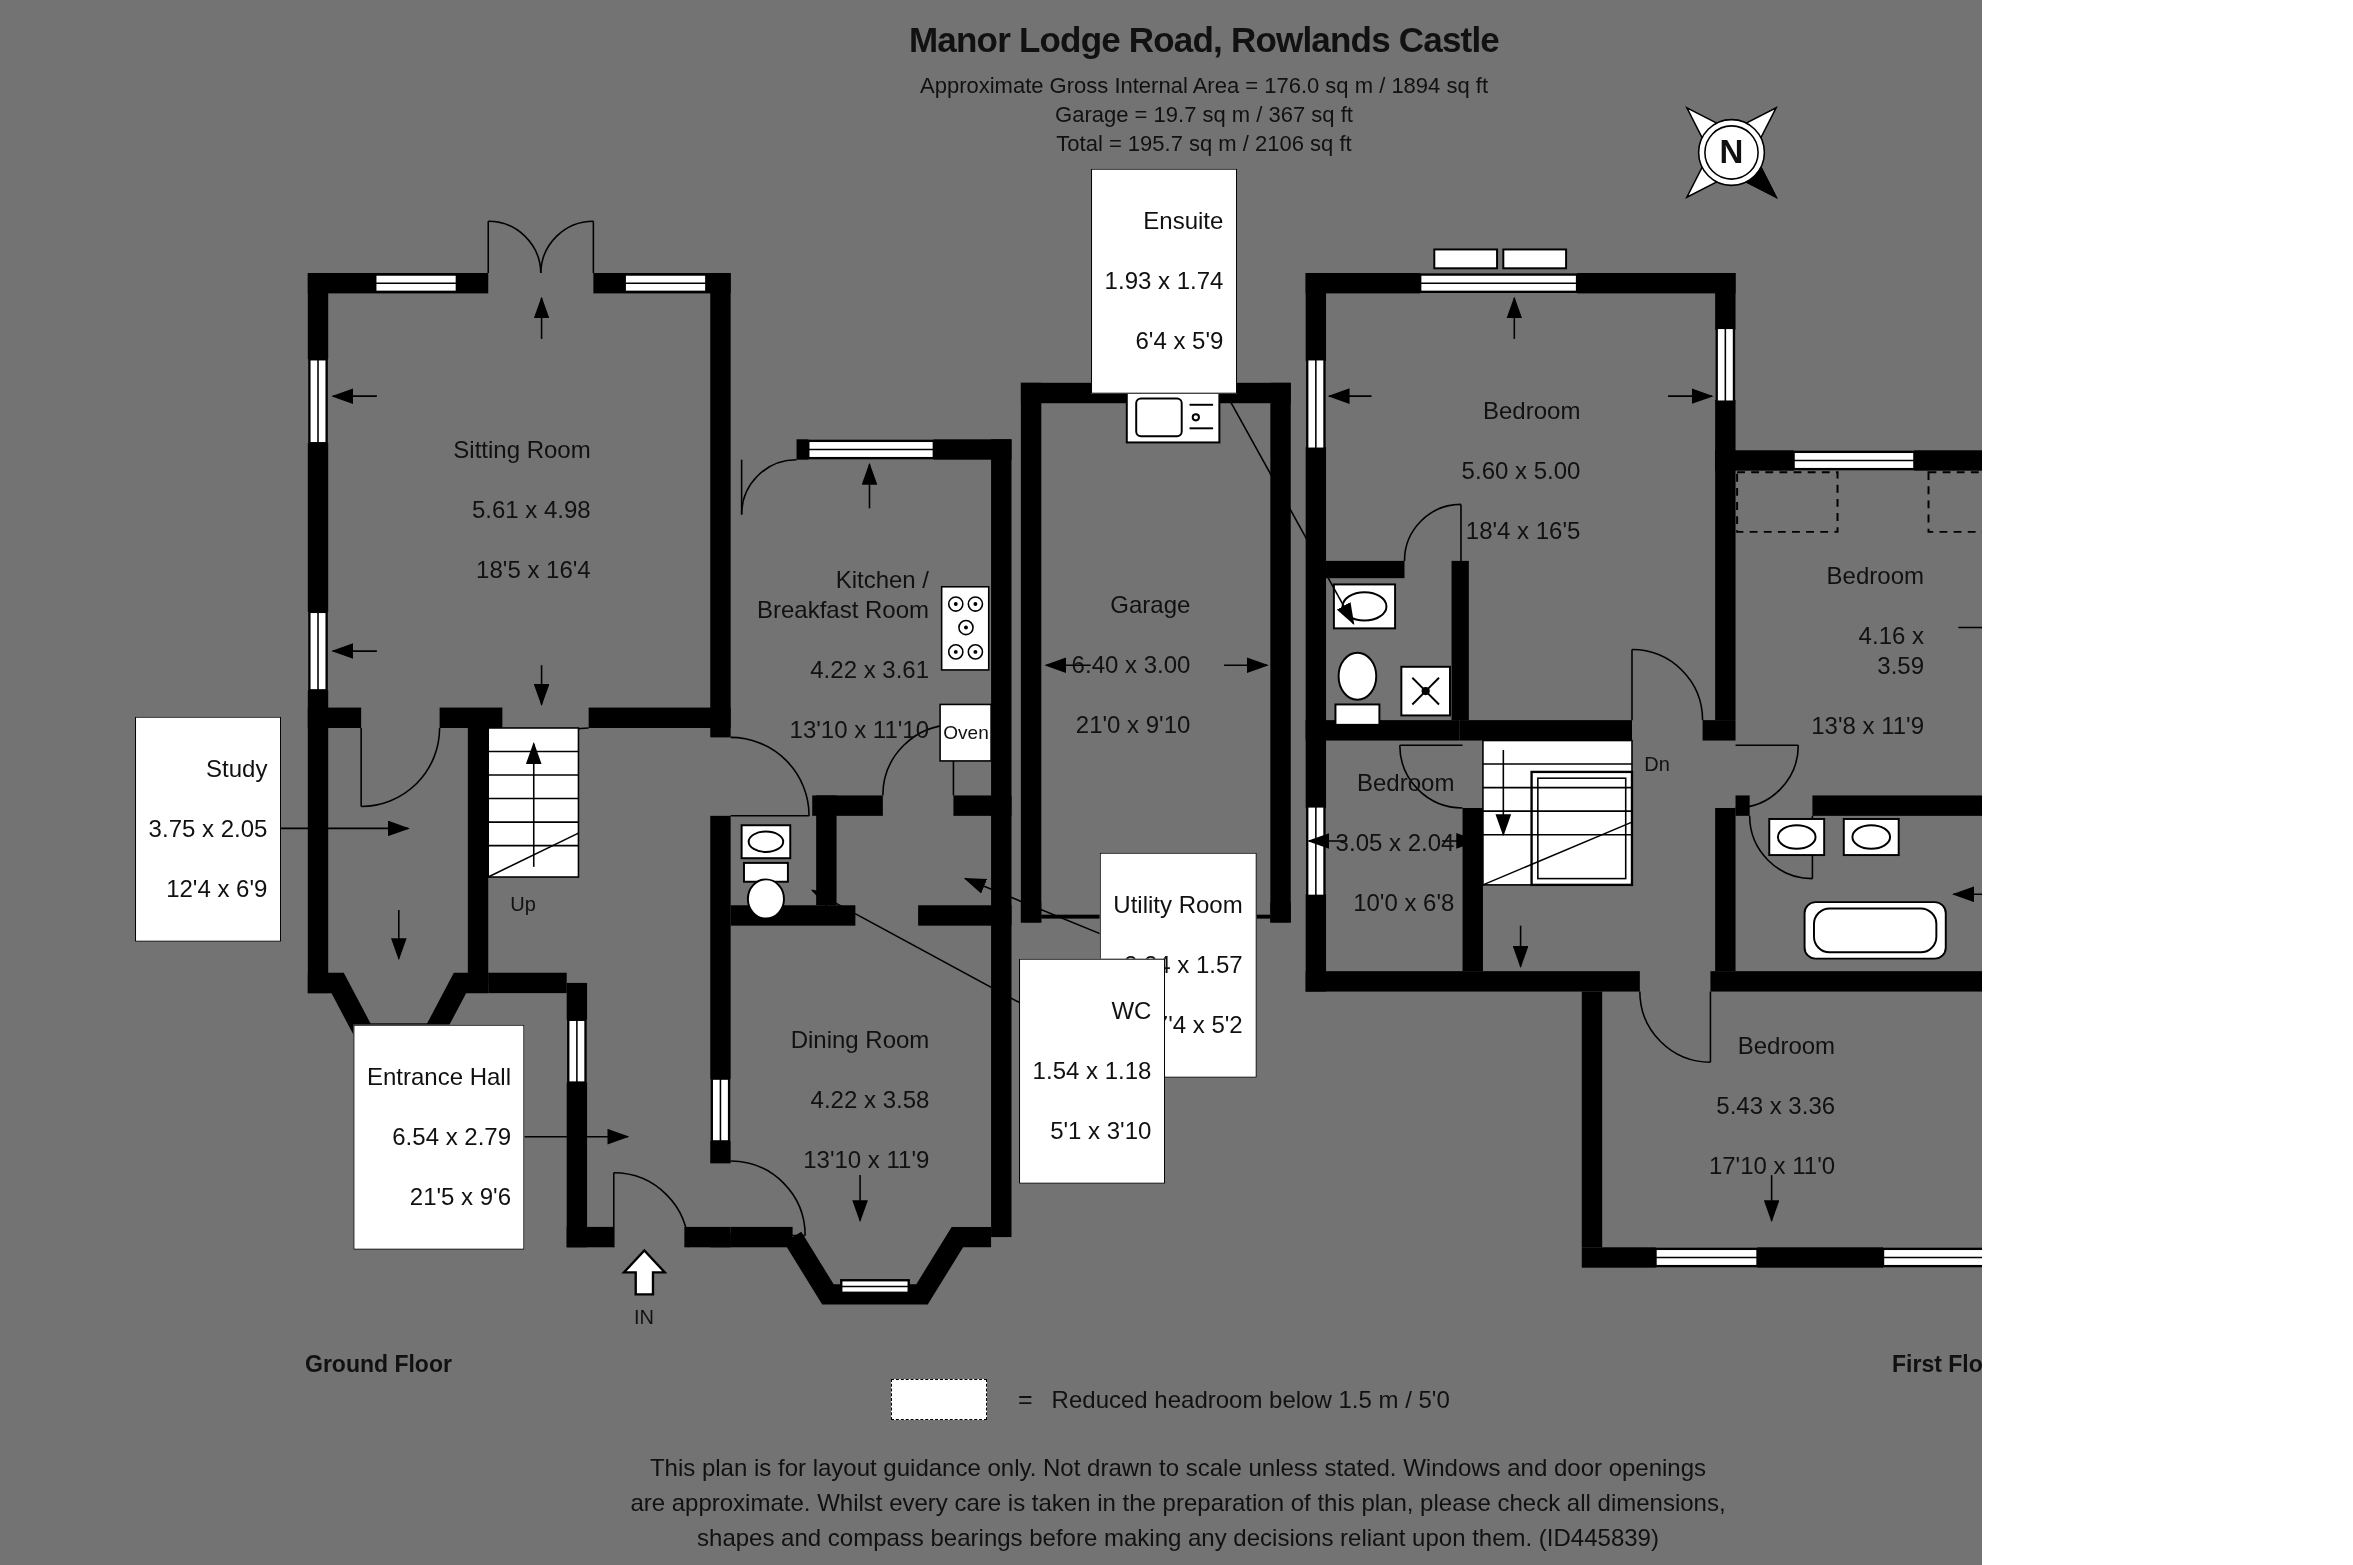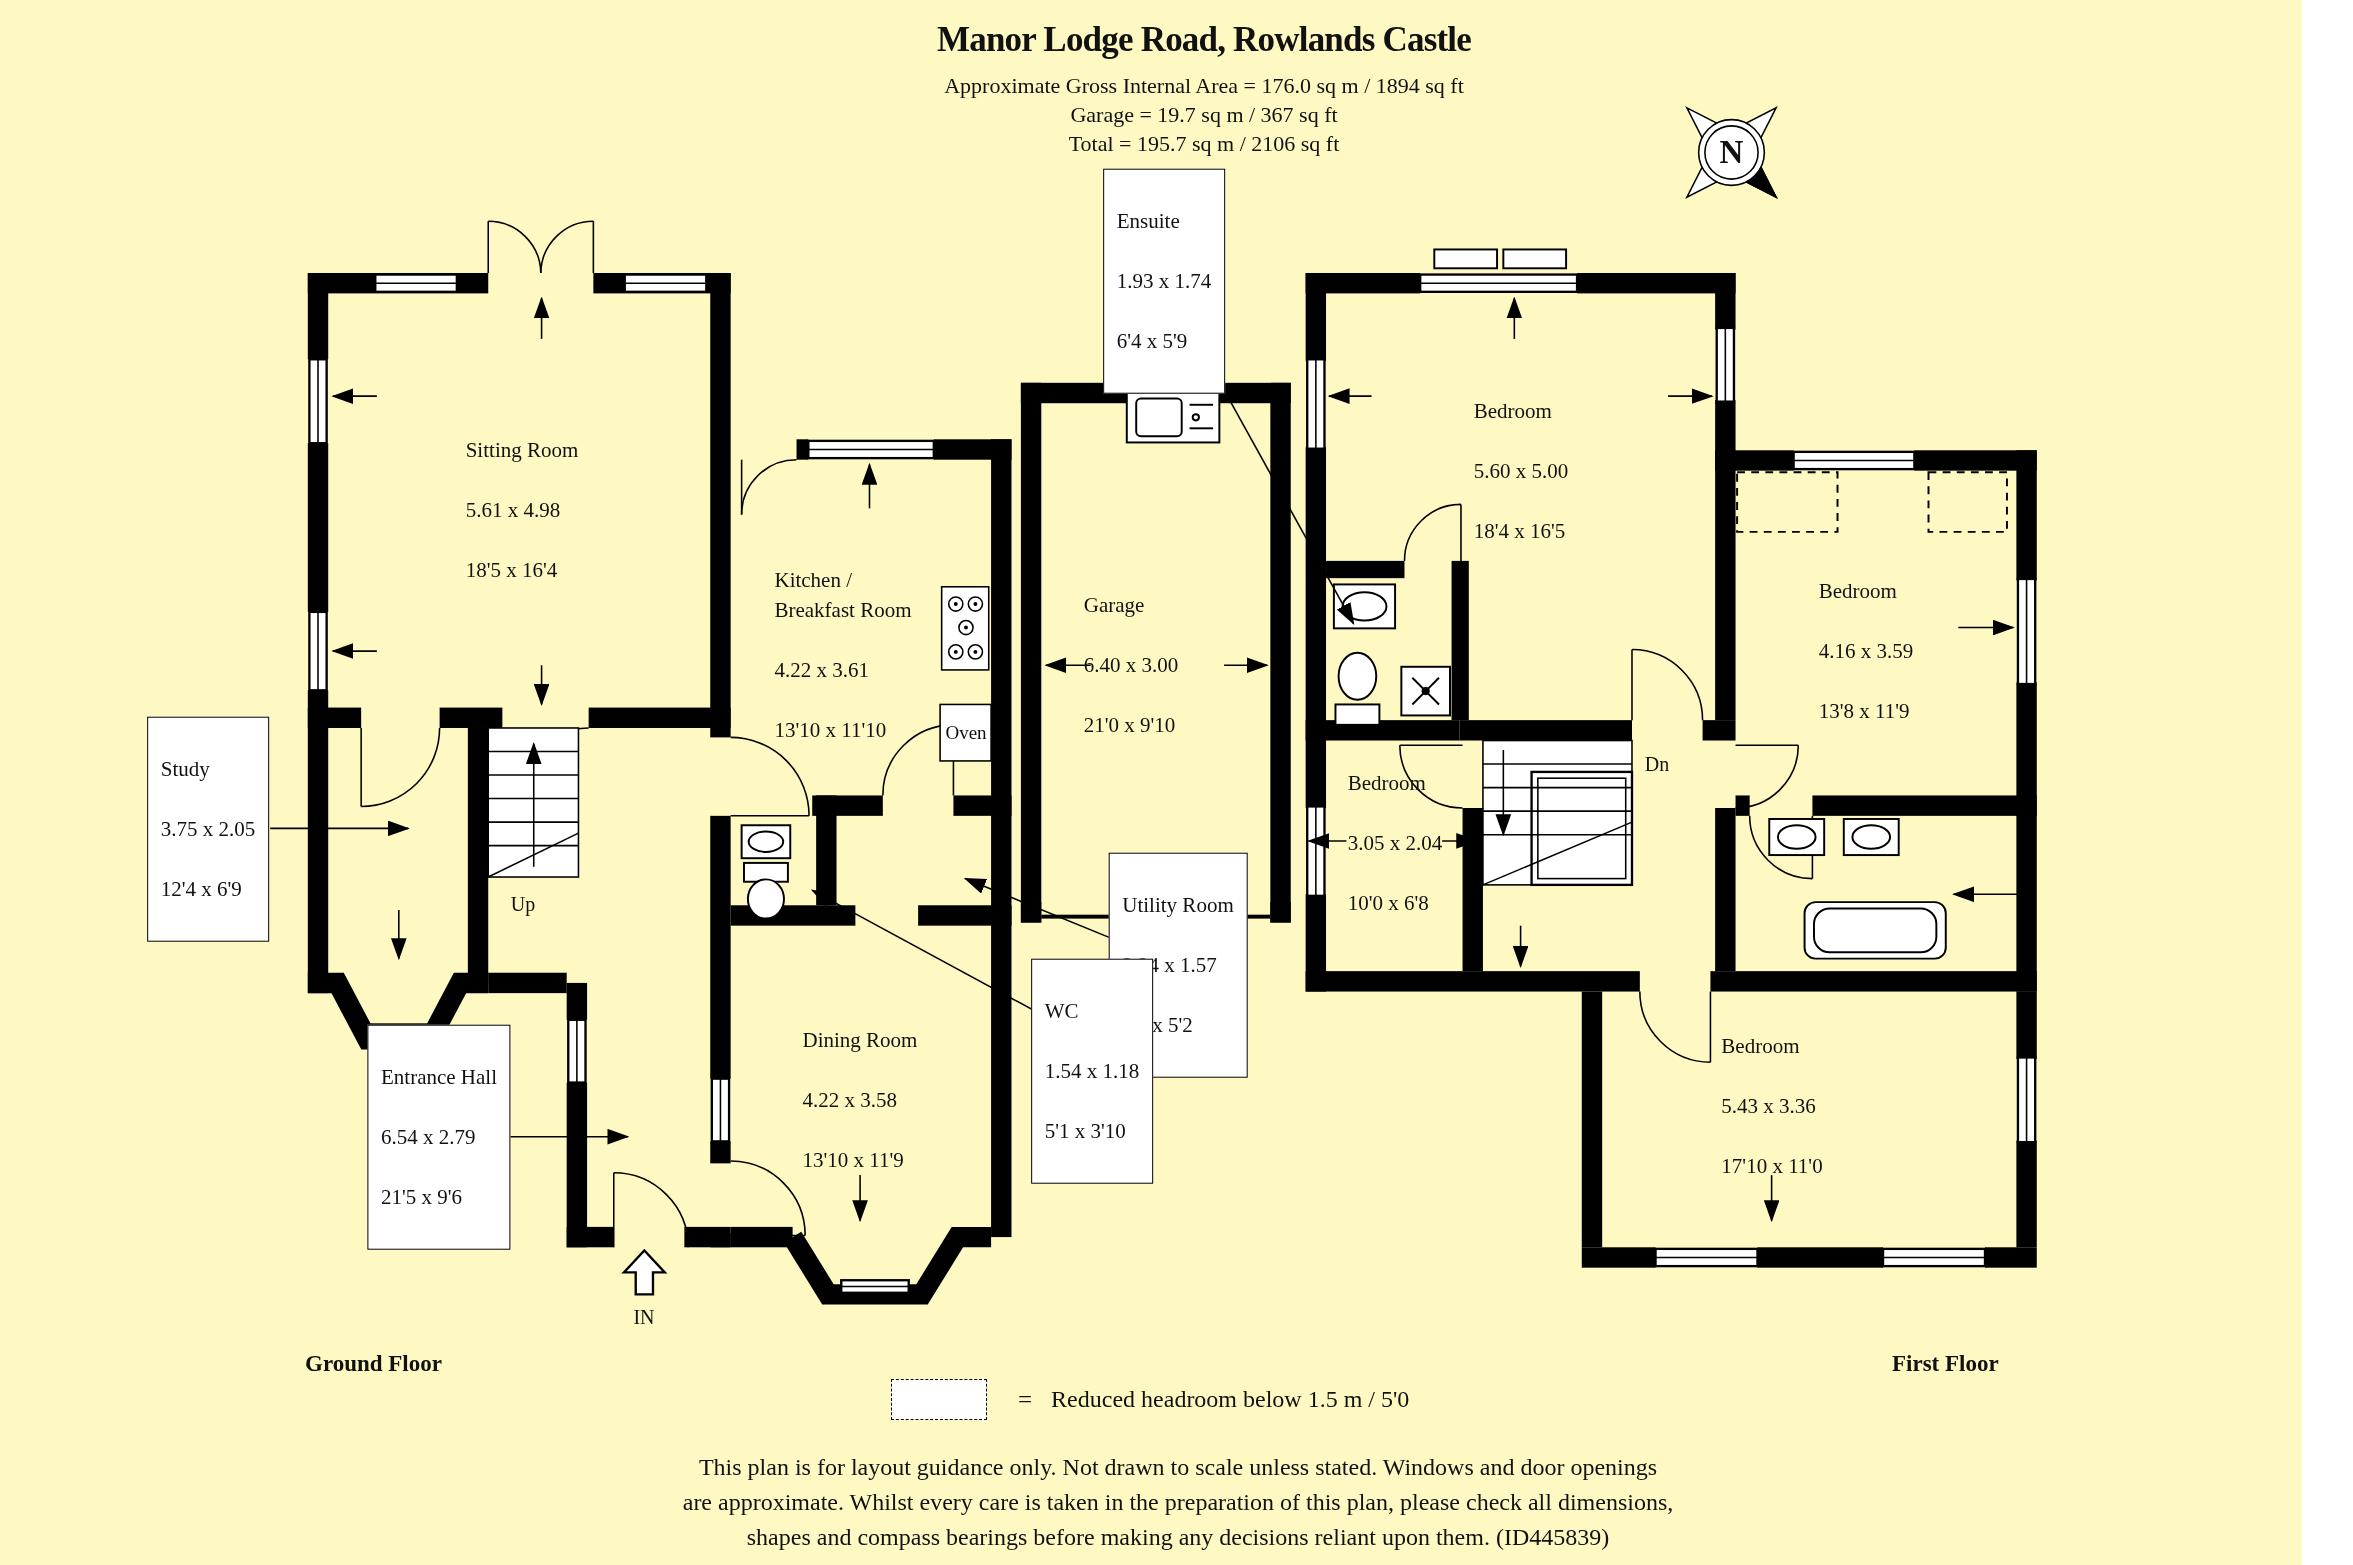--- a/index.html
+++ b/index.html
@@ -1,23 +1,23 @@
 <!DOCTYPE html>
 <html style="font-size:12.6px"><head>
 <meta charset="utf-8">
 <style>
   html,body{margin:0;padding:0;background:#fff;}
-  .canvas{position:relative;width:2302px;height:1565px;background:#fef9c3;overflow:hidden;
-          font-family:Liberation Serif, serif;color:#111;}
+  .canvas{position:relative;width:1982px;height:1565px;background:#737373;overflow:hidden;
+          font-family:Liberation Sans, sans-serif;color:#111;}
   .plan-svg{position:absolute;left:0;top:0;}
   .hdr{position:absolute;left:1204px;top:20.4px;transform:translateX(-50%);text-align:center;white-space:nowrap;}
   .hdr-title{font-size:35px;font-weight:bold;letter-spacing:-0.8px;}
   .hdr-lines{margin-top:11px;font-size:22px;line-height:29px;}
-  .rlabel{position:absolute;transform:translate(-50%,-50%);text-align:left;
-          font-size:21px;line-height:30px;white-space:pre-line;}
+  .rlabel{position:absolute;transform:translate(-50%,-50%);text-align:right;
+          font-size:24px;line-height:30px;white-space:pre-line;}
   .rlabel.boxed{background:#fff;border:1.6px solid #000;padding:6.3px 12.6px;}
   .anno{position:absolute;transform:translate(-50%,-50%);font-size:20px;}
   .anno.small{font-size:19px;}
   .floor-title{position:absolute;font-size:23px;font-weight:bold;white-space:nowrap;margin-top:12px;}
   .legend{position:absolute;display:flex;align-items:center;}
   .legend-box{width:94px;height:39px;border:1.6px dashed #000;background:#fff;}
   .legend-eq{font-size:25px;margin-left:31px;}
   .legend-text{font-size:24px;margin-left:19px;white-space:nowrap;}
   .disclaimer{position:absolute;left:1178px;transform:translateX(-50%);text-align:center;
               font-size:24px;line-height:35px;white-space:nowrap;}

